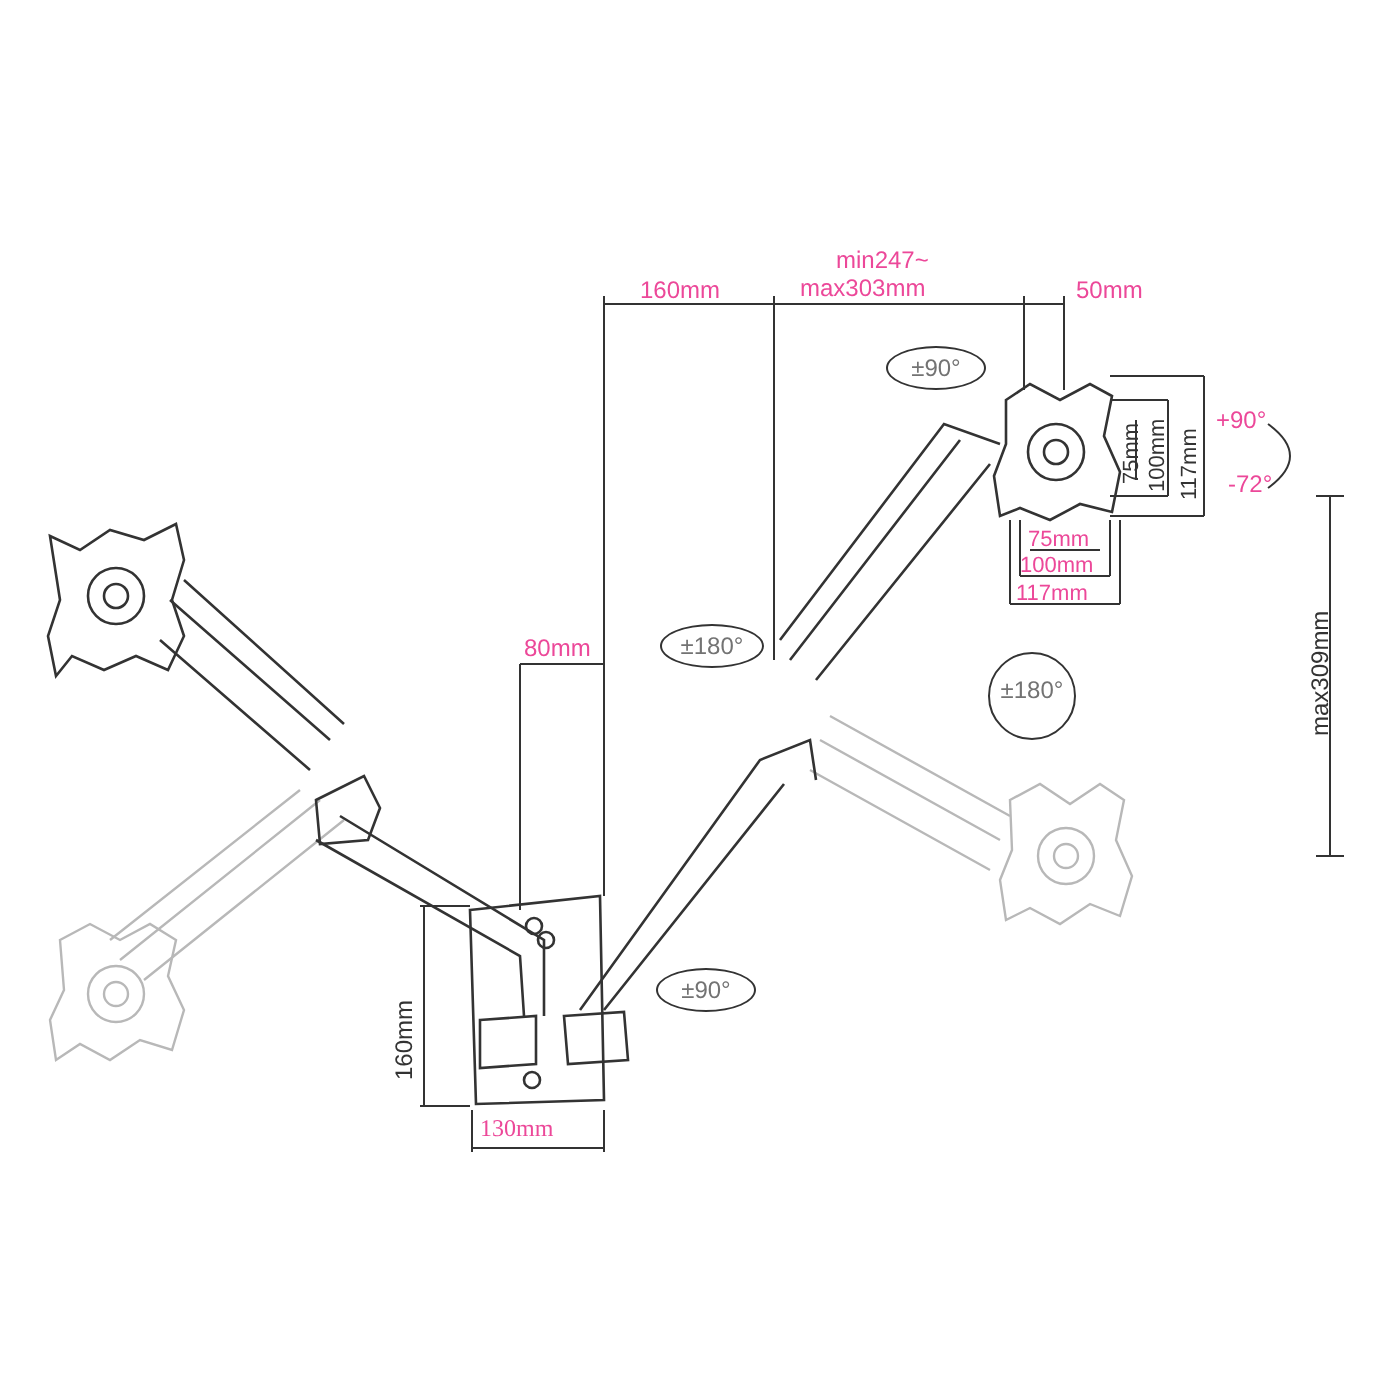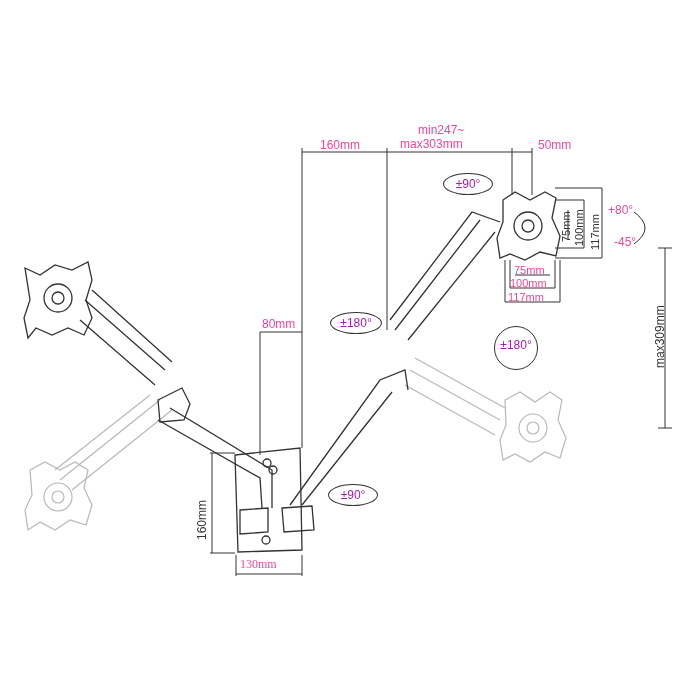--- a/index.html
+++ b/index.html
@@ -1,20 +1,20 @@
 <!DOCTYPE html>
 <html><head>
 <meta charset="utf-8">
 <style>
   html,body{margin:0;padding:0;background:#fff;}
   body{width:700px;height:700px;position:relative;overflow:hidden;font-family:"Liberation Sans",sans-serif;}
   svg{position:absolute;left:0;top:0;}
   .lbl{position:absolute;font-size:12px;color:#ec4899;white-space:nowrap;line-height:1;}
   .vlbl{position:absolute;font-size:12px;color:#333;white-space:nowrap;transform-origin:left top;transform:rotate(-90deg);line-height:1;}
-  .rot{position:absolute;font-size:12px;color:#a21caf;border:1.2px solid #333;border-radius:50%;text-align:center;line-height:1;}
+  .rot{position:absolute;font-size:12px;color:#737373;border:1.2px solid #333;border-radius:50%;text-align:center;line-height:1;}
 </style>
 </head>
 <body>
 
 <svg width="700" height="700" viewBox="0 0 700 700">
   <g fill="none" stroke="#b8b8b8" stroke-width="1.2">
 
     <path d="M160 400 L60 480 M172 410 L72 490 M150 395 L55 470"></path>
     <path d="M30 470 L45 462 L60 470 L75 462 L88 470 L84 488 L92 505 L86 525 L70 520 L55 530 L40 522 L28 530 L25 510 L32 495 Z"></path>
     <circle cx="58" cy="497" r="14"></circle>
@@ -108,14 +108,14 @@
 <div class="vlbl" style="left:574px;top:246px;font-size:11px;">100mm</div>
 <div class="vlbl" style="left:590px;top:250px;font-size:11px;">117mm</div>
 <div class="lbl" style="left:514px;top:265px;font-size:11px;">75mm</div>
 <div class="lbl" style="left:510px;top:278px;font-size:11px;">100mm</div>
 <div class="lbl" style="left:508px;top:292px;font-size:11px;">117mm</div>
 
 <div class="rot" style="left:443px;top:173px;width:48px;padding:4px 0;">±90°</div>
 <div class="rot" style="left:330px;top:312px;width:50px;padding:4px 0;">±180°</div>
 <div class="rot" style="left:328px;top:484px;width:48px;padding:4px 0;">±90°</div>
 <div class="rot" style="left:494px;top:326px;width:42px;height:30px;padding-top:12px;">±180°</div>
-<div class="lbl" style="left:608px;top:204px;">+80°</div>
-<div class="lbl" style="left:614px;top:236px;">-45°</div>
+<div class="lbl" style="left:608px;top:204px;">+90°</div>
+<div class="lbl" style="left:614px;top:236px;">-72°</div>
 
 </body></html>

